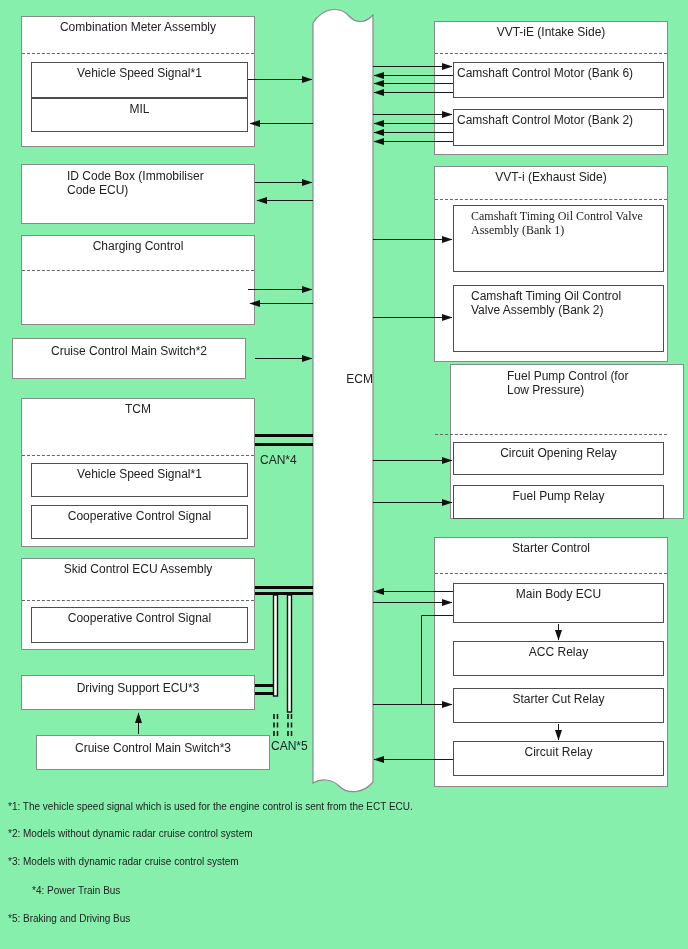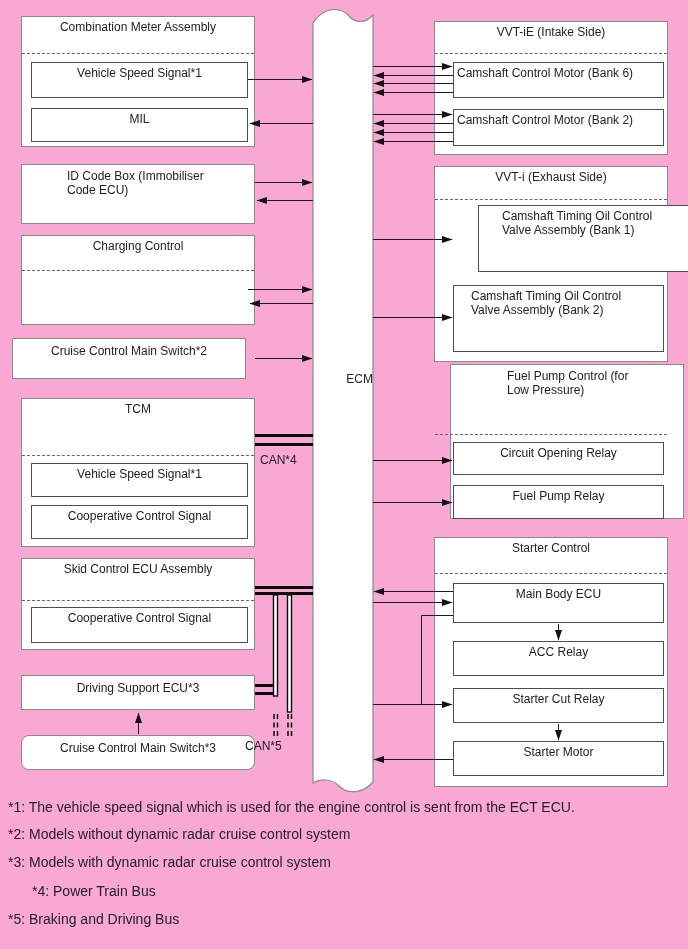--- a/index.html
+++ b/index.html
@@ -1,44 +1,44 @@
 <!DOCTYPE html>
 <html><head>
 <meta charset="utf-8">
 <style>
   html,body { margin:0; padding:0; background:#fff; }
   #canvas {
-    position:relative; width:688px; height:949px; background:#f9a8d4;
+    position:relative; width:688px; height:949px; background:#86efac;
     font-family:"Liberation Sans", sans-serif; color:#222;
   }
   .box  { position:absolute; background:#fff; border:1px solid #8a8a8a; box-sizing:border-box; }
   .btitle { font-size:12px; line-height:14px; text-align:center; padding-top:3px; color:#222; }
   .btitle.pt5 { padding-top:5px; }
   .btitle.wrapL { text-align:left; }
   .ibox {
     position:absolute; background:#fff; border:1px solid #4d4d4d; box-sizing:border-box;
     font-size:12px; line-height:14px; text-align:center; padding-top:3px; color:#222;
   }
   .ibox.tl { text-align:left; }
   .dash { position:absolute; height:0; border-top:1px dashed #666; }
   .lbl  { position:absolute; font-size:12px; line-height:14px; color:#222; }
-  .fnote{ position:absolute; left:8px; font-size:14px; line-height:14px; color:#222; white-space:nowrap; }
+  .fnote{ position:absolute; left:8px; font-size:10px; line-height:14px; color:#222; white-space:nowrap; }
   svg.overlay { position:absolute; left:0; top:0; width:688px; height:949px; pointer-events:none; }
 </style>
 </head>
 <body>
 
 <div id="canvas">
 
   <div class="box" style="left:21px;top:16px;width:234px;height:131px;">
     <div class="btitle">Combination Meter Assembly</div>
   </div>
   <div class="dash" style="left:22px;top:53px;width:232px;"></div>
   <div class="ibox" style="left:31px;top:62px;width:217px;height:36px;">Vehicle Speed Signal*1</div>
-  <div class="ibox" style="left:31px;top:108px;width:217px;height:34px;">MIL</div>
+  <div class="ibox" style="left:31px;top:98px;width:217px;height:34px;">MIL</div>
 
   <div class="box" style="left:21px;top:164px;width:234px;height:60px;">
     <div class="btitle wrapL" style="padding:4px 0 0 45px;width:165px;">ID Code Box (Immobiliser Code ECU)</div>
   </div>
 
   <div class="box" style="left:21px;top:235px;width:234px;height:90px;">
     <div class="btitle">Charging Control</div>
   </div>
   <div class="dash" style="left:22px;top:270px;width:232px;"></div>
 
@@ -56,57 +56,57 @@
   <div class="box" style="left:21px;top:558px;width:234px;height:92px;">
     <div class="btitle">Skid Control ECU Assembly</div>
   </div>
   <div class="dash" style="left:22px;top:600px;width:232px;"></div>
   <div class="ibox" style="left:31px;top:607px;width:217px;height:36px;">Cooperative Control Signal</div>
 
   <div class="box" style="left:21px;top:675px;width:234px;height:35px;">
     <div class="btitle pt5">Driving Support ECU*3</div>
   </div>
 
-  <div class="box" style="left:21px;top:735px;width:234px;height:35px;border-radius:8px;">
+  <div class="box" style="left:36px;top:735px;width:234px;height:35px;">
     <div class="btitle pt5">Cruise Control Main Switch*3</div>
   </div>
 
   <div class="box" style="left:434px;top:21px;width:234px;height:134px;">
     <div class="btitle">VVT-iE (Intake Side)</div>
   </div>
   <div class="dash" style="left:435px;top:53px;width:232px;"></div>
   <div class="ibox tl" style="left:453px;top:62px;width:211px;height:36px;padding-left:3px;">Camshaft Control Motor (Bank 6)</div>
   <div class="ibox tl" style="left:453px;top:109px;width:211px;height:37px;padding-left:3px;">Camshaft Control Motor (Bank 2)</div>
 
   <div class="box" style="left:434px;top:166px;width:234px;height:196px;">
     <div class="btitle">VVT-i (Exhaust Side)</div>
   </div>
   <div class="dash" style="left:435px;top:199px;width:232px;"></div>
-  <div class="ibox tl" style="left:478px;top:205px;width:211px;height:67px;padding-left:23px;">
+  <div class="ibox tl" style="left:453px;top:205px;width:211px;height:67px;padding-left:17px;font-family:Liberation Serif, serif;">
     <div style="width:172px;">Camshaft Timing Oil Control Valve Assembly (Bank 1)</div>
   </div>
   <div class="ibox tl" style="left:453px;top:285px;width:211px;height:67px;padding-left:17px;">
     <div style="width:172px;">Camshaft Timing Oil Control Valve Assembly (Bank 2)</div>
   </div>
 
   <div class="box" style="left:434px;top:364px;width:234px;height:155px;margin-left:16px;">
     <div class="btitle wrapL" style="padding:4px 0 0 56px;width:138px;">Fuel Pump Control (for Low Pressure)</div>
   </div>
   <div class="dash" style="left:435px;top:434px;width:232px;"></div>
   <div class="ibox" style="left:453px;top:485px;width:211px;height:34px;">Fuel Pump Relay</div>
   <div class="ibox" style="left:453px;top:442px;width:211px;height:33px;">Circuit Opening Relay</div>
 
   <div class="box" style="left:434px;top:537px;width:234px;height:250px;">
     <div class="btitle">Starter Control</div>
   </div>
   <div class="dash" style="left:435px;top:573px;width:232px;"></div>
   <div class="ibox" style="left:453px;top:583px;width:211px;height:40px;">Main Body ECU</div>
   <div class="ibox" style="left:453px;top:641px;width:211px;height:35px;">ACC Relay</div>
   <div class="ibox" style="left:453px;top:688px;width:211px;height:35px;">Starter Cut Relay</div>
-  <div class="ibox" style="left:453px;top:741px;width:211px;height:35px;">Starter Motor</div>
+  <div class="ibox" style="left:453px;top:741px;width:211px;height:35px;">Circuit Relay</div>
 
   <svg class="overlay" viewBox="0 0 688 949">
     <defs>
       <marker id="ah" markerWidth="11" markerHeight="8" refX="10" refY="3.5" orient="auto" markerUnits="userSpaceOnUse">
         <path d="M0,0 L10.5,3.5 L0,7 Z" fill="#111"></path>
       </marker>
     </defs>
 
     <path d="M313,23 C323,7 340,6 349,16 C355,23 365,24 373,15 L373,782 C364,793 348,795 339,786 C332,779 321,778 313,783 Z" fill="#fff" stroke="#8a8a8a" stroke-width="1.2"></path>
 
@@ -165,21 +165,21 @@
       <path d="M453,615.5 L421.5,615.5 L421.5,704.5" fill="none"></path>
       <line x1="373" y1="704.5" x2="452" y2="704.5" marker-end="url(#ah)"></line>
       <line x1="453" y1="759.5" x2="374" y2="759.5" marker-end="url(#ah)"></line>
       <line x1="558.5" y1="624" x2="558.5" y2="640" marker-end="url(#ah)"></line>
       <line x1="558.5" y1="724" x2="558.5" y2="740" marker-end="url(#ah)"></line>
     </g>
   </svg>
 
   <div class="lbl" style="left:313px;top:372px;width:60px;text-align:right;">ECM</div>
   <div class="lbl" style="left:260px;top:453px;">CAN*4</div>
-  <div class="lbl" style="left:245px;top:739px;text-align:center;">CAN*5</div>
+  <div class="lbl" style="left:271px;top:739px;text-align:center;">CAN*5</div>
 
   <div class="fnote" style="top:800px;">*1: The vehicle speed signal which is used for the engine control is sent from the ECT ECU.</div>
   <div class="fnote" style="top:827px;">*2: Models without dynamic radar cruise control system</div>
   <div class="fnote" style="top:855px;">*3: Models with dynamic radar cruise control system</div>
   <div class="fnote" style="top:884px;margin-left:24px;">*4: Power Train Bus</div>
   <div class="fnote" style="top:912px;">*5: Braking and Driving Bus</div>
 
 </div>
 
 </body></html>

